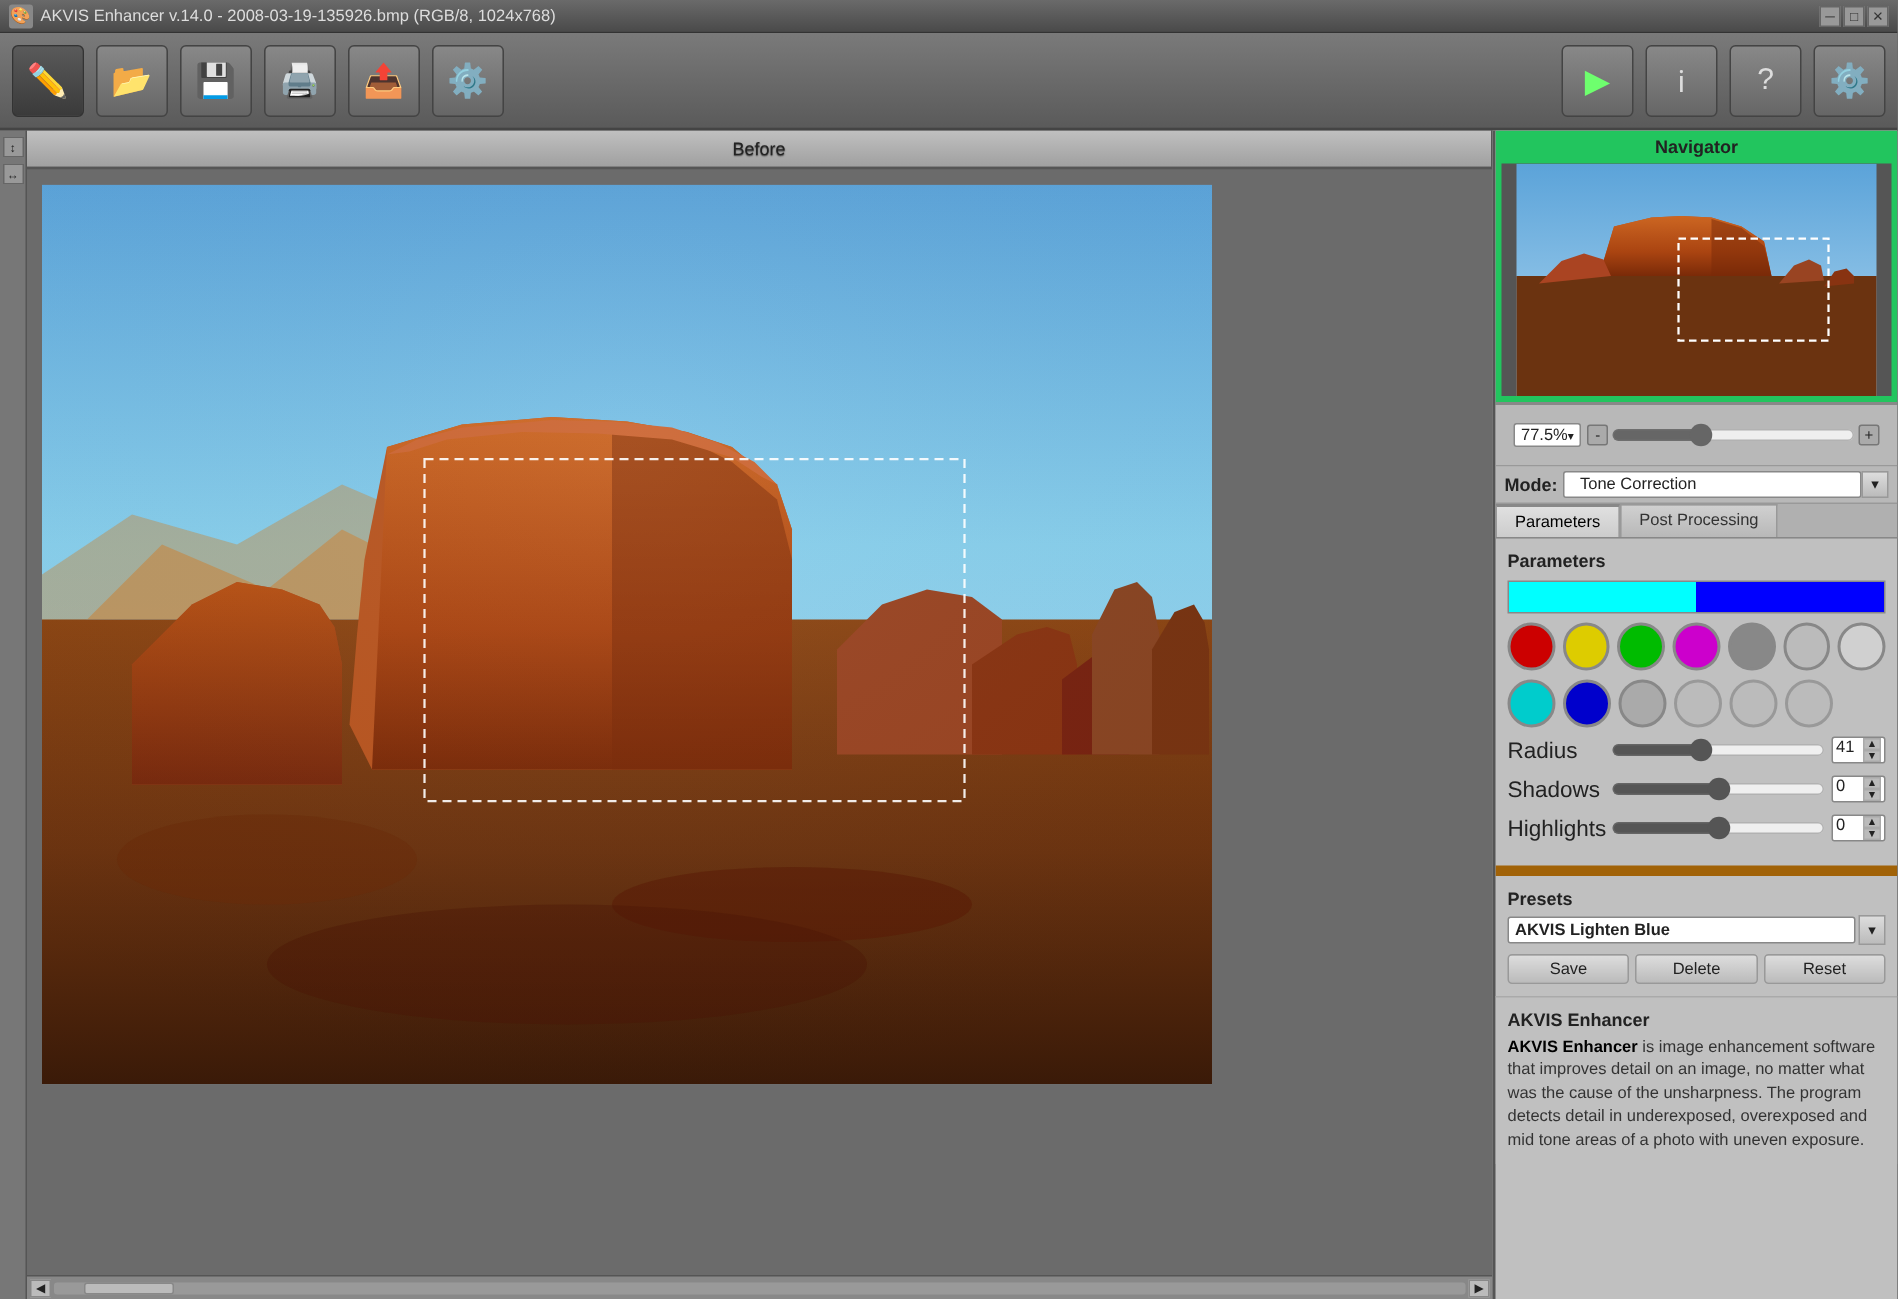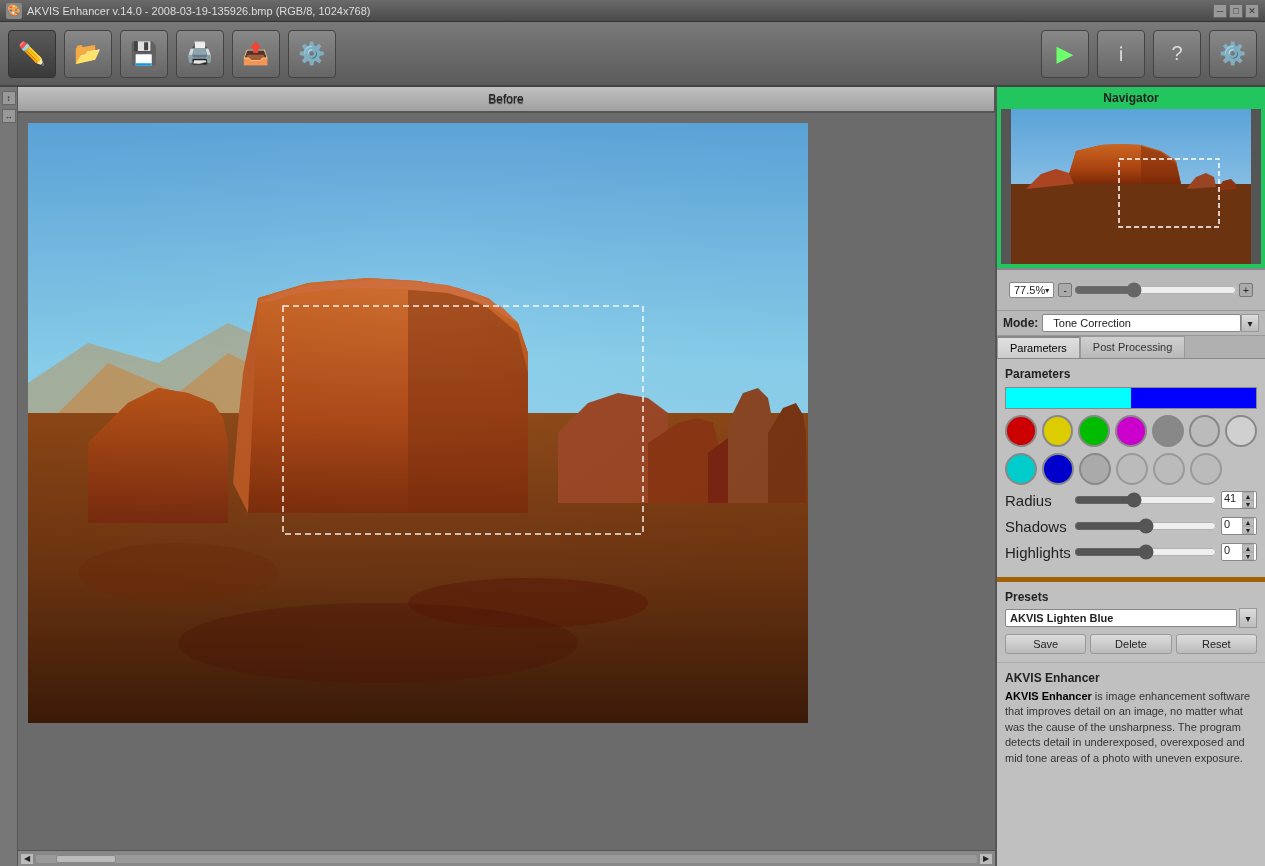--- a/index.html
+++ b/index.html
@@ -280,21 +280,21 @@
       border: 1px solid #aaa;
       cursor: pointer;
       font-size: 7px;
       display: flex; align-items: center; justify-content: center;
       line-height: 1;
     }
 
     
     #presets-section {
       padding: 8px;
-      border-top: 5px solid #a16207;
+      border-top: 7px solid #a16207;
     }
     #presets-section h4 { font-size: 12px; font-weight: bold; margin-bottom: 4px; }
     .preset-select-row {
       display: flex; align-items: center; gap: 2px; margin-bottom: 6px;
     }
     .preset-select {
       flex: 1;
       background: white;
       border: 1px solid #888;
       border-radius: 2px;

